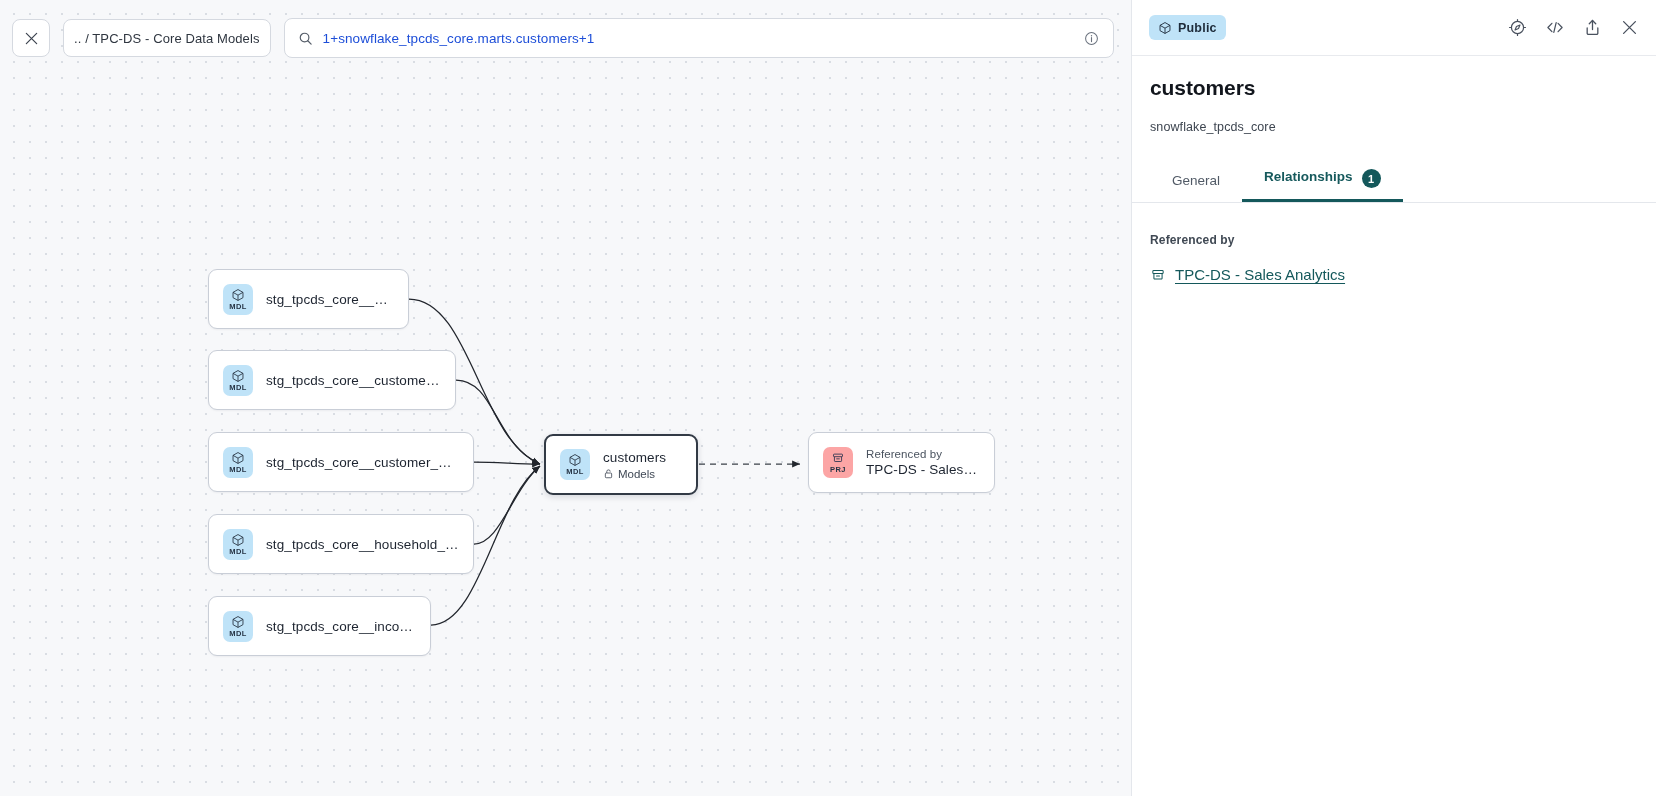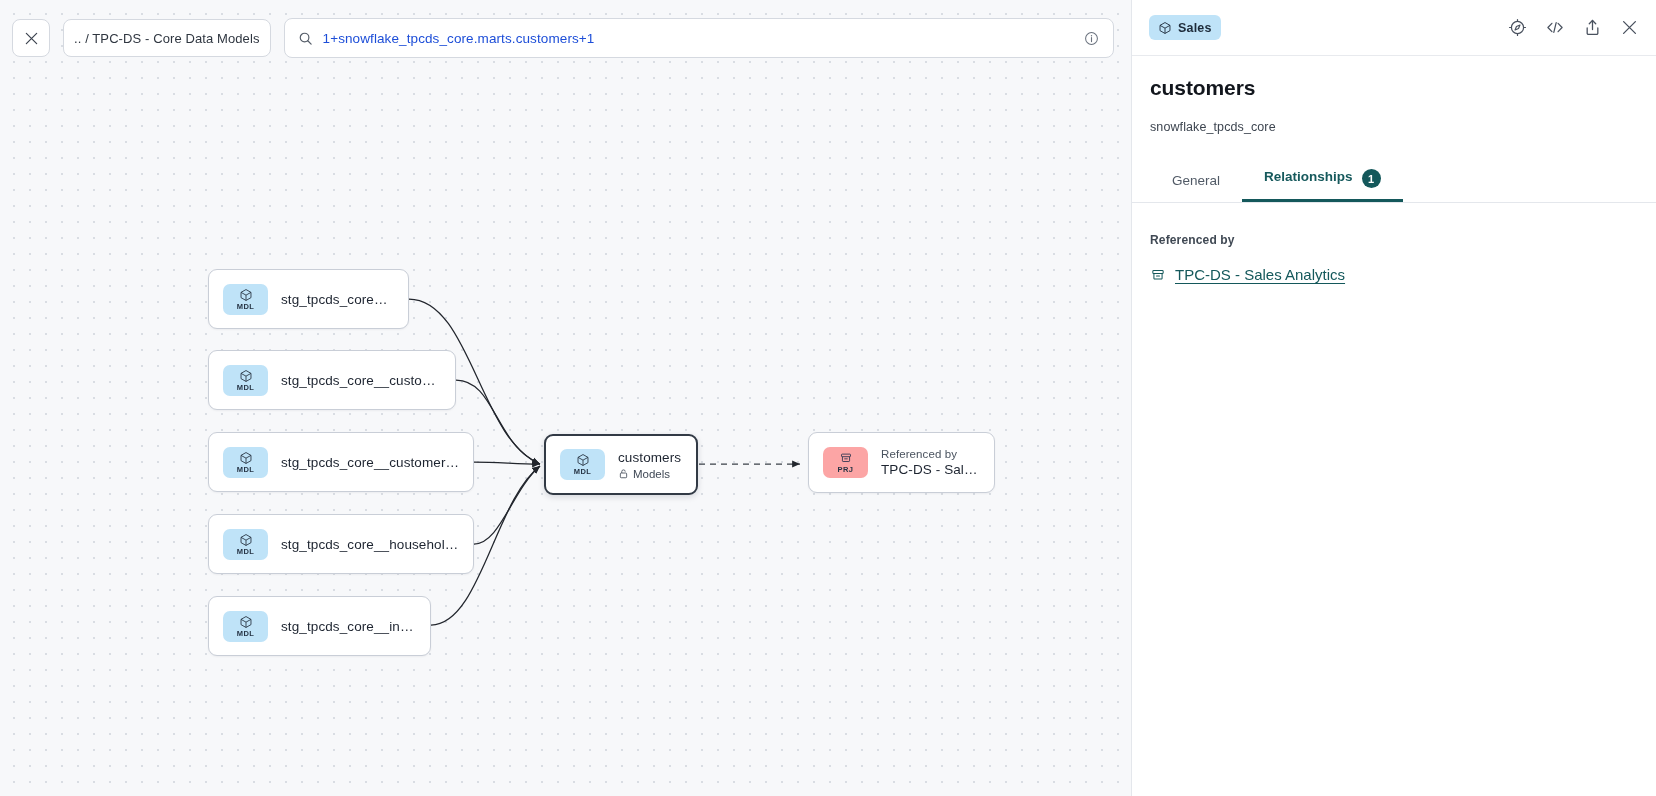--- a/index.html
+++ b/index.html
@@ -62,21 +62,21 @@
     display: flex; align-items: center;
     padding: 0 14px;
     z-index: 3;
     box-shadow: 0 1px 2px rgba(16,24,40,.05);
   }
   .node.focus {
     border: 2px solid #323a45;
     box-shadow: 0 2px 6px rgba(16,24,40,.14);
   }
   .badge {
-    width: 45px; height: 31px; border-radius: 7px;
+    width: 30px; height: 31px; border-radius: 7px;
     background: #bfe3f8;
     display: flex; flex-direction: column;
     align-items: center; justify-content: center;
     flex: 0 0 auto;
     color: #263445;
   }
   .badge.prj { background: #fca5a5; }
   .badge .bt {
     font-size: 7.5px; font-weight: 700; letter-spacing: .4px;
     line-height: 8px; margin-top: 1px;
@@ -304,21 +304,21 @@
   </div>
 
   <div class="panel">
 
     <div class="panel-top">
       <span class="type-chip">
         <svg width="14" height="14" viewBox="0 0 18 18">
           <path d="M9 2 L15.4 5.6 L15.4 12.4 L9 16 L2.6 12.4 L2.6 5.6 Z" fill="none" stroke="#1d2b3a" stroke-width="1.15" stroke-linejoin="round"></path>
           <path d="M2.6 5.6 L9 9.2 L15.4 5.6 M9 9.2 L9 16" fill="none" stroke="#1d2b3a" stroke-width="1.15" stroke-linejoin="round"></path>
         </svg>
-        <span>Sales</span>
+        <span>Public</span>
       </span>
 
       <div class="panel-actions">
         <span class="pa">
           <svg width="19" height="19" viewBox="0 0 20 20">
             <circle cx="10" cy="10" r="6.4" fill="none" stroke="#49515e" stroke-width="1.3"></circle>
             <path d="M12.6 7.4 L8.9 8.9 L7.4 12.6 L11.1 11.1 Z" fill="none" stroke="#49515e" stroke-width="1.2" stroke-linejoin="round"></path>
             <path d="M10 1.6 V3.6 M10 16.4 V18.4 M1.6 10 H3.6 M16.4 10 H18.4" stroke="#49515e" stroke-width="1.3" stroke-linecap="round"></path>
           </svg>
         </span>

